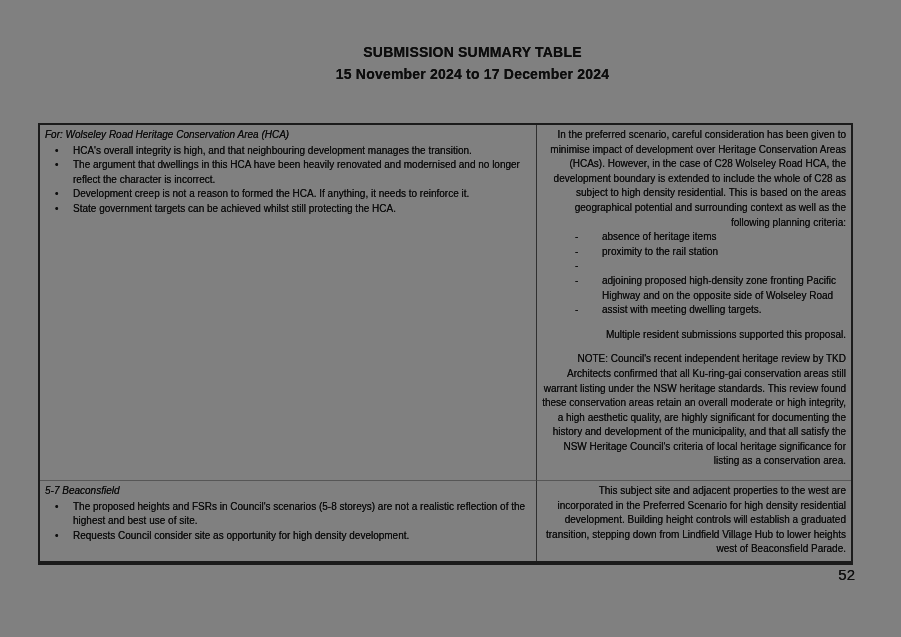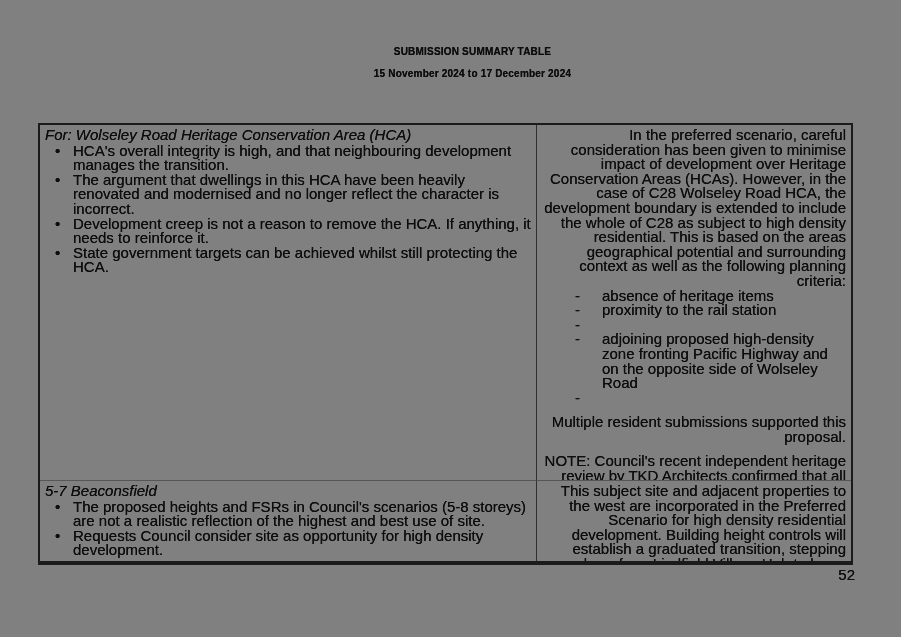--- a/index.html
+++ b/index.html
@@ -14,37 +14,37 @@
     width:901px; height:637px;
     background:#808080;
     overflow:hidden;
     text-shadow:0 0 0.5px rgba(0,0,0,0.85);
   }
   .doc-header {
     position:absolute;
     top:41px; left:0; right:0;
     text-align:center;
     font-weight:bold;
-    font-size:10px;
+    font-size:14px;
     line-height:22px;
     letter-spacing:0.2px;
     margin-left:44px;
   }
   .summary-table {
     position:absolute;
     left:38px; top:123px;
     width:815px;
     border:2px solid #1b1b1b;
     border-bottom-width:4px;
     display:grid;
     grid-template-columns:497px 1fr;
     background:transparent;
   }
   .cell {
-    font-size:15px;
+    font-size:10px;
     line-height:14.6px;
     padding:3px 5px 2px 5px;
     overflow:hidden;
   }
   .cell.left  { border-right:1px solid #303030; }
   .cell.r1 { height:356px; border-bottom:1px solid #565656; }
   .cell.r2 { height:80px; }
   .topic-heading {
     font-style:italic;
     margin-bottom:1px;
@@ -86,21 +86,21 @@
         <li>
           <span class="marker">•</span>
           <span>HCA's overall integrity is high, and that neighbouring development manages the transition.</span>
         </li>
         <li>
           <span class="marker">•</span>
           <span>The argument that dwellings in this HCA have been heavily renovated and modernised and no longer reflect the character is incorrect.</span>
         </li>
         <li>
           <span class="marker">•</span>
-          <span>Development creep is not a reason to remove the HCA. If anything, it needs to reinforce it.</span>
+          <span>Development creep is not a reason to formed the HCA. If anything, it needs to reinforce it.</span>
         </li>
         <li>
           <span class="marker">•</span>
           <span>State government targets can be achieved whilst still protecting the HCA.</span>
         </li>
       </ul>
     </div>
 
     <div class="cell right r1">
       <p class="para">In the preferred scenario, careful consideration has been given to minimise impact of development over Heritage Conservation Areas (HCAs). However, in the case of C28 Wolseley Road HCA, the development boundary is extended to include the whole of C28 as subject to high density residential. This is based on the areas geographical potential and surrounding context as well as the following planning criteria:</p>
@@ -115,20 +115,21 @@
         </li>
         <li>
           <span class="marker">-</span>
         </li>
         <li>
           <span class="marker">-</span>
           <span>adjoining proposed high-density zone fronting Pacific Highway and on the opposite side of Wolseley Road</span>
         </li>
         <li>
           <span class="marker">-</span>
+          <span>assist with meeting dwelling targets.</span>
         </li>
       </ul>
       <p class="para spaced">Multiple resident submissions supported this proposal.</p>
       <p class="para spaced"><span class="note-label">NOTE:</span><span> Council's recent independent heritage review by TKD Architects confirmed that all Ku-ring-gai conservation areas still warrant listing under the NSW heritage standards. This review found these conservation areas retain an overall moderate or high integrity, a high aesthetic quality, are highly significant for documenting the history and development of the municipality, and that all satisfy the NSW Heritage Council's criteria of local heritage significance for listing as a conservation area.</span></p>
     </div>
 
     <div class="cell left r2">
       <div class="topic-heading">5-7 Beaconsfield</div>
       <ul class="point-list">
         <li>

